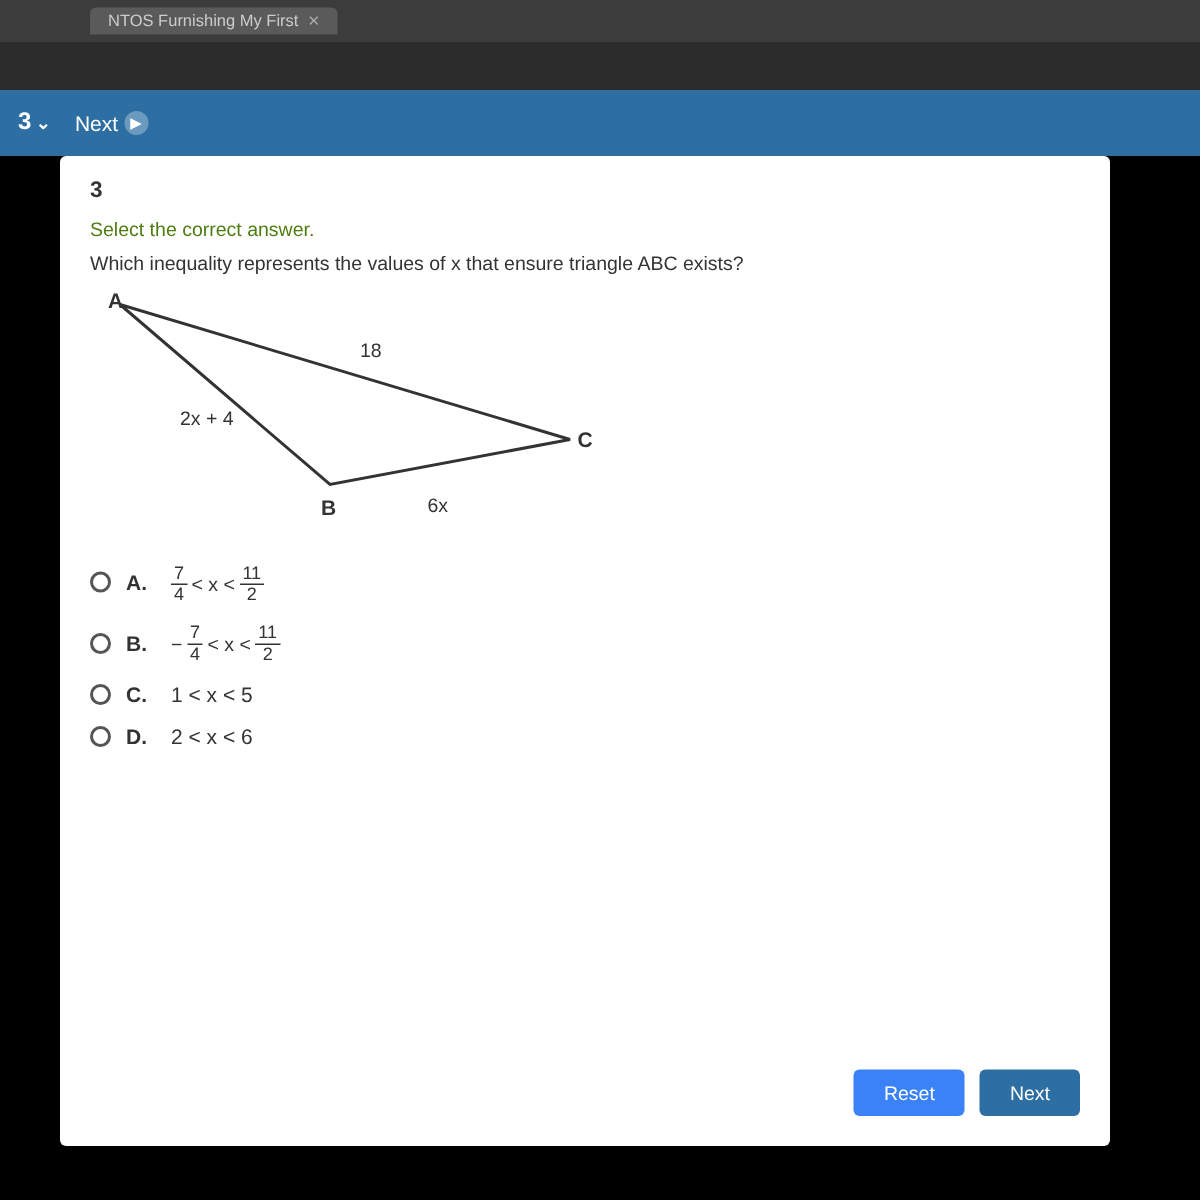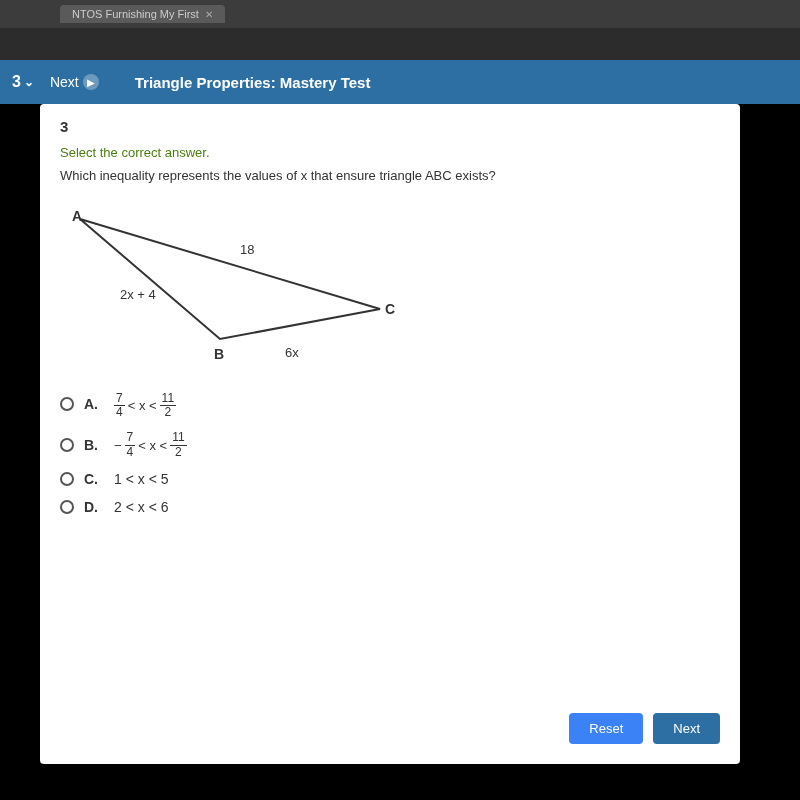--- a/index.html
+++ b/index.html
@@ -144,21 +144,20 @@
 
     .instruction {
       font-size: 13px;
       color: #4d7c0f;
       margin-bottom: 8px;
     }
 
     .question-text {
       font-size: 13px;
       color: #333;
-      margin-bottom: 16px;
     }
 
     
     .triangle-container {
       width: 340px;
       height: 160px;
       margin: 0 auto 20px 30px;
       position: relative;
     }
 
@@ -262,21 +261,20 @@
 
 <div class="app-toolbar">
   <div class="question-num">
     <span>3</span>
     <span style="font-size:12px;">⌄</span>
   </div>
   <div class="next-btn-toolbar">
     <span>Next</span>
     <div class="next-icon">▶</div>
   </div>
-  <div class="toolbar-title">Triangle Properties: Mastery Test</div>
 </div>
 
 <div class="content-area">
   <div class="question-header">
     <span>3</span>
   </div>
 
   <div class="question-body">
     <p class="instruction">Select the correct answer.</p>
     <p class="question-text">Which inequality represents the values of x that ensure triangle ABC exists?</p>

